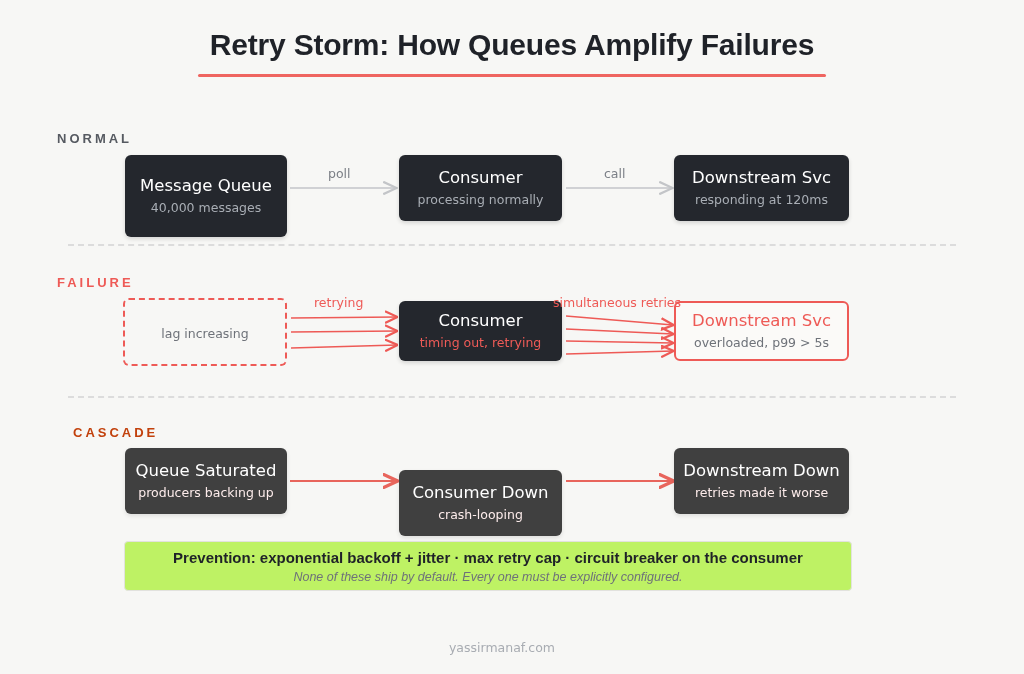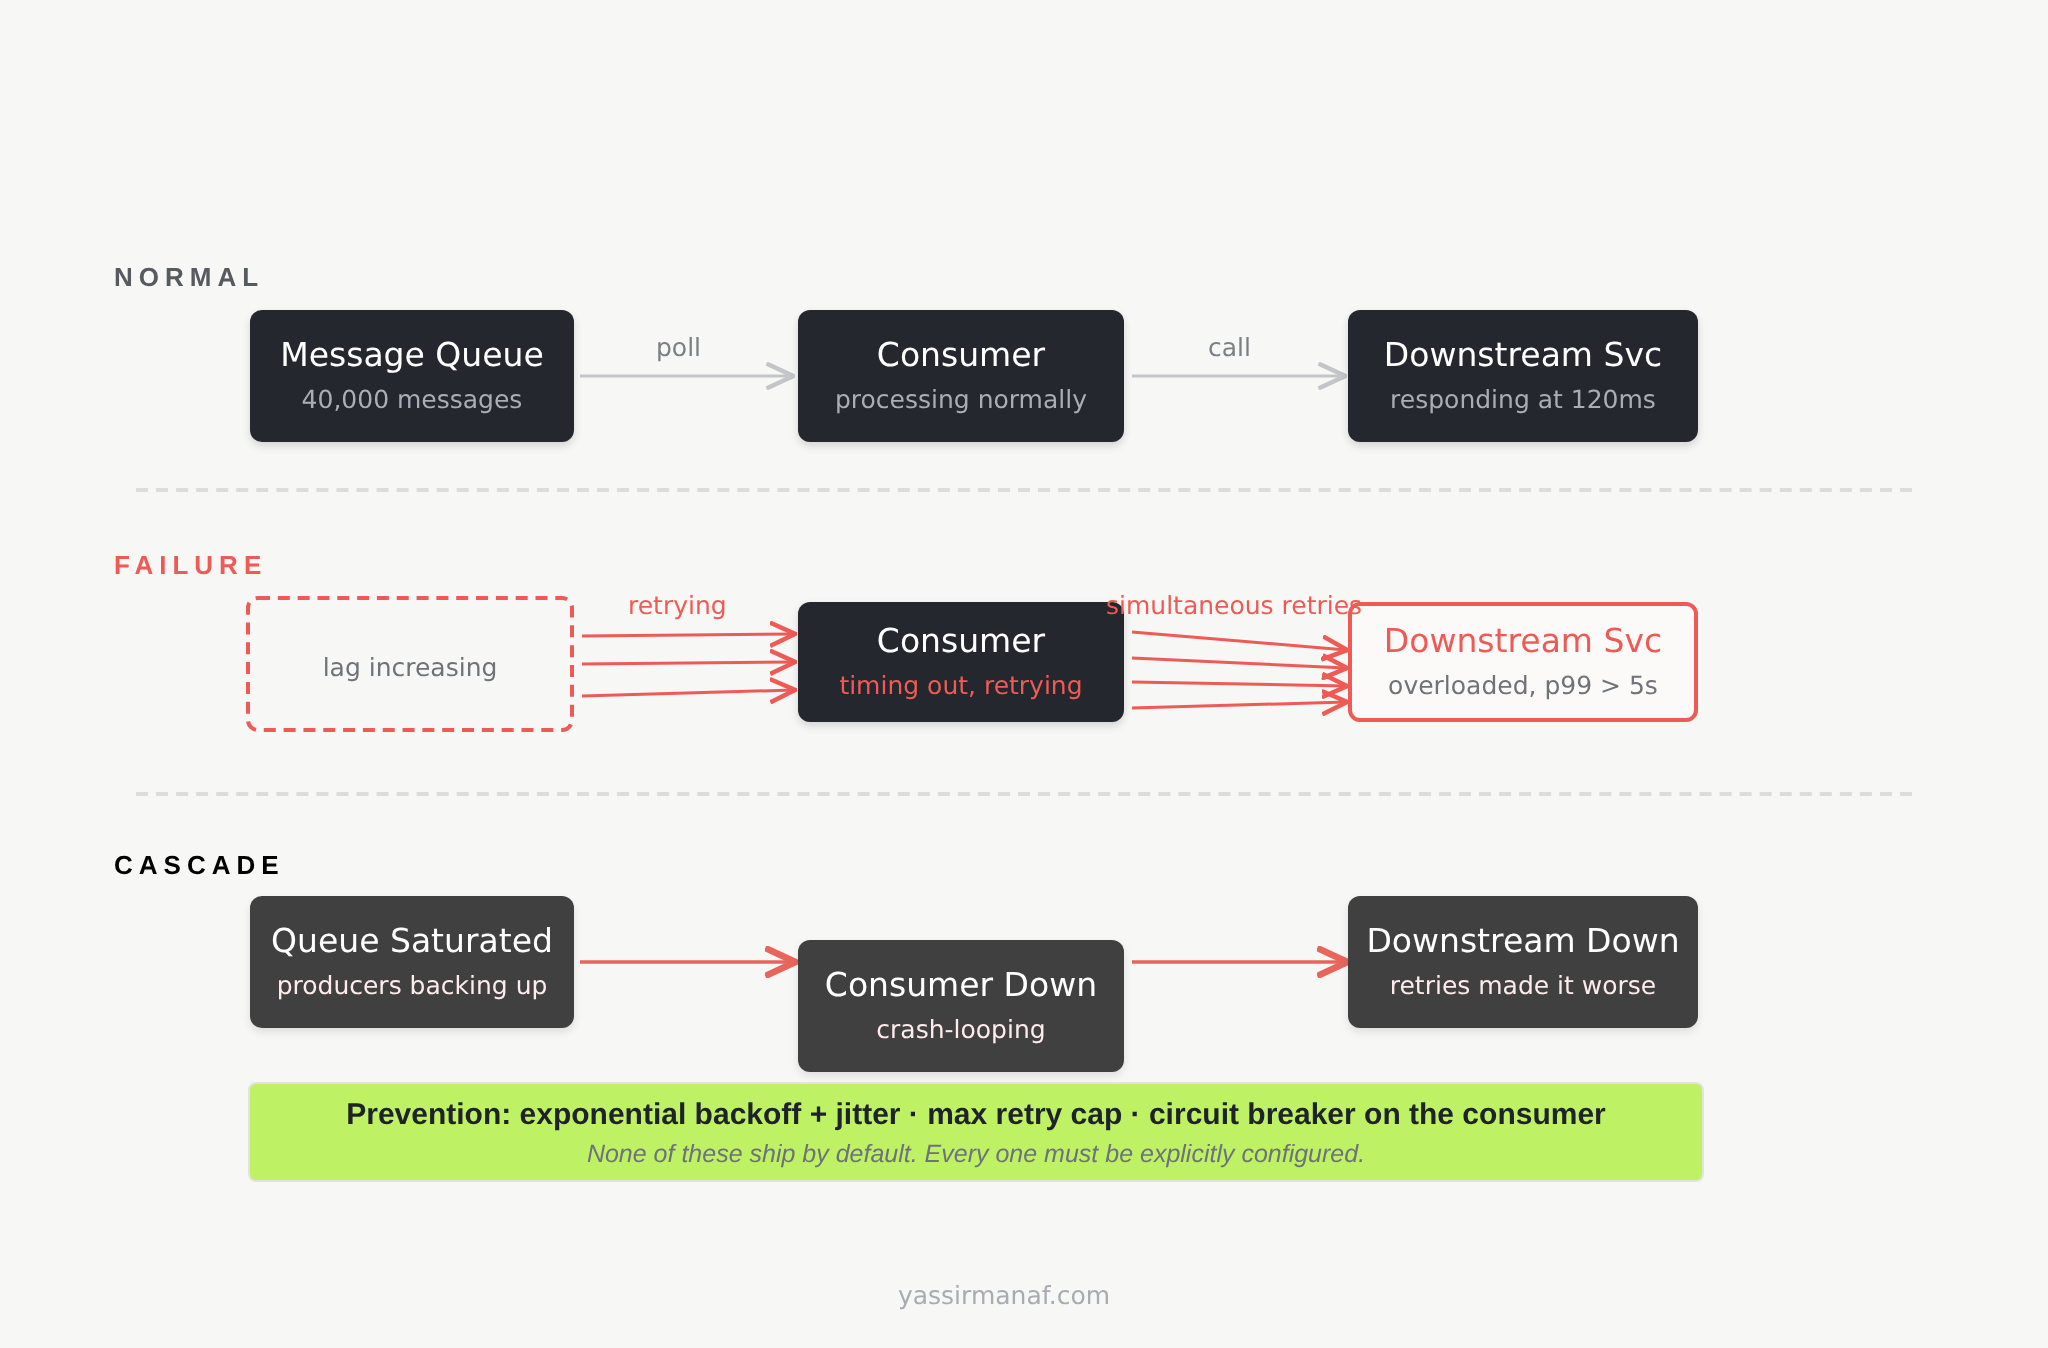--- a/index.html
+++ b/index.html
@@ -46,21 +46,21 @@
   
   .section-label {
     position: absolute;
     font-size: 13px;
     font-weight: bold;
     letter-spacing: 3px;
     font-family: "Liberation Sans", "DejaVu Sans", sans-serif;
   }
   .label-normal  { left: 57px; top: 131px; color: #565a61; }
   .label-failure { left: 57px; top: 275px; color: #ee5a56; }
-  .label-cascade { left: 57px; top: 425px; color: #000000; }
+  .label-cascade { left: 73px; top: 425px; color: #c2410c; }
 
   
   .divider {
     position: absolute;
     left: 68px;
     width: 888px;
     height: 0;
     border-top: 2px dashed #dcdcdc;
   }
   .divider-1 { top: 244px; }
@@ -182,20 +182,24 @@
     font-size: 12.5px;
     color: #a8acb2;
     font-family: "DejaVu Sans", "Liberation Sans", sans-serif;
   }
 </style>
 </head>
 <body>
 
 <div class="page">
 
+  <div class="title-wrap">
+    <div class="title">Retry Storm: How Queues Amplify Failures</div>
+    <div class="title-rule"></div>
+  </div>
 
   <div class="section-label label-normal">NORMAL</div>
   <div class="section-label label-failure">FAILURE</div>
   <div class="section-label label-cascade">CASCADE</div>
 
   <div class="divider divider-1"></div>
   <div class="divider divider-2"></div>
 
   <svg class="arrows" viewBox="0 0 1024 674">
     <defs>
@@ -219,21 +223,21 @@
 
     <line x1="566" y1="316" x2="673" y2="325" stroke="#ee5a56" stroke-width="1.5" marker-end="url(#head-red)"></line>
     <line x1="566" y1="329" x2="673" y2="334" stroke="#ee5a56" stroke-width="1.5" marker-end="url(#head-red)"></line>
     <line x1="566" y1="341" x2="673" y2="343" stroke="#ee5a56" stroke-width="1.5" marker-end="url(#head-red)"></line>
     <line x1="566" y1="354" x2="673" y2="351" stroke="#ee5a56" stroke-width="1.5" marker-end="url(#head-red)"></line>
 
     <line x1="290" y1="481" x2="397" y2="481" stroke="#e8655c" stroke-width="1.8" marker-end="url(#head-red-solid)"></line>
     <line x1="566" y1="481" x2="673" y2="481" stroke="#e8655c" stroke-width="1.8" marker-end="url(#head-red-solid)"></line>
   </svg>
 
-  <div class="node dark" style="left:125px; top:155px; width:162px; height:66px;">
+  <div class="node dark" style="left:125px; top:155px; width:162px; height:82px;">
     <div class="node-title">Message Queue</div>
     <div class="node-sub">40,000 messages</div>
   </div>
 
   <div class="node dark" style="left:399px; top:155px; width:163px; height:66px;">
     <div class="node-title">Consumer</div>
     <div class="node-sub">processing normally</div>
   </div>
 
   <div class="node dark" style="left:674px; top:155px; width:175px; height:66px;">

